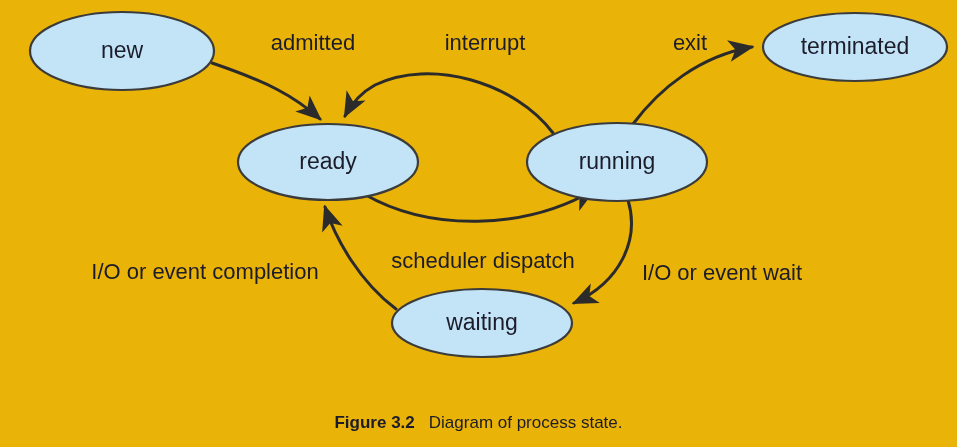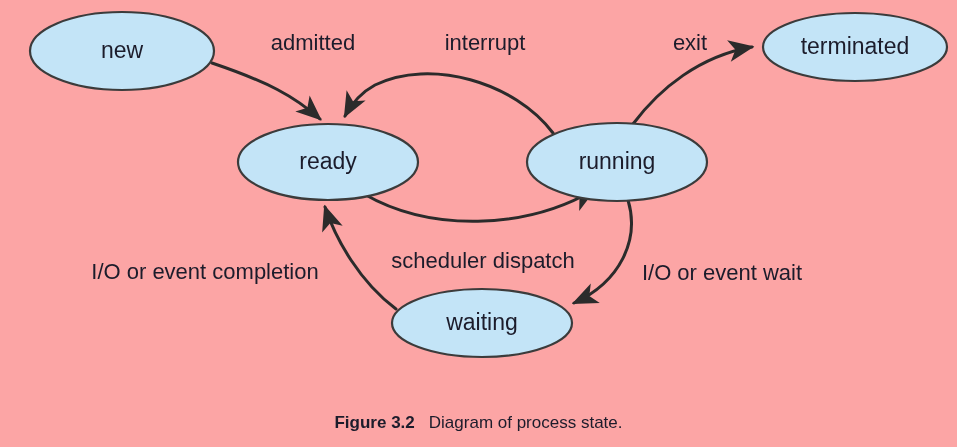--- a/index.html
+++ b/index.html
@@ -7,21 +7,21 @@
     padding: 0;
     background: #ffffff;
   }
   body {
     font-family: "Liberation Sans", "DejaVu Sans", sans-serif;
   }
   #figure-root {
     position: relative;
     width: 957px;
     height: 447px;
-    background: #fca5a5;
+    background: #eab308;
     overflow: hidden;
   }
   #state-diagram {
     position: absolute;
     left: 0;
     top: 0;
     width: 957px;
     height: 400px;
   }
   .state-ellipse {

